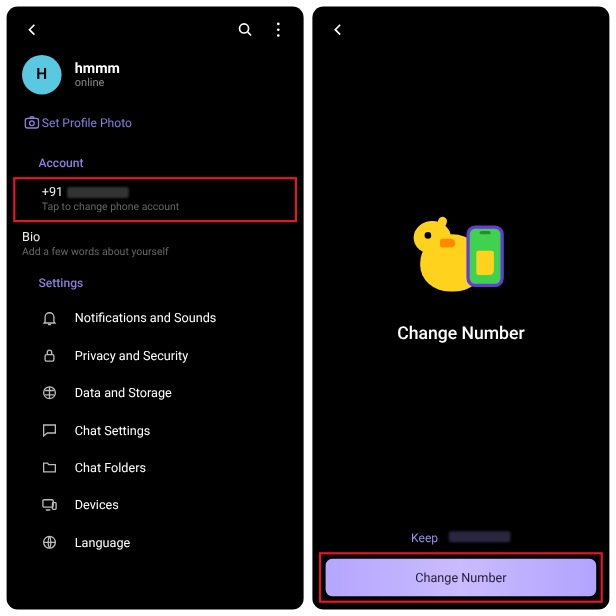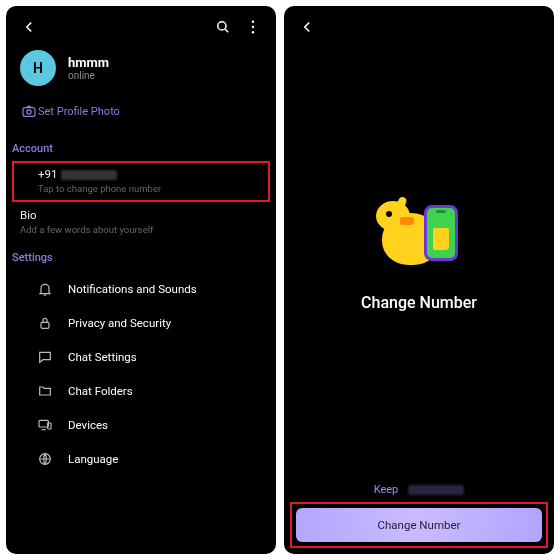--- a/index.html
+++ b/index.html
@@ -8,21 +8,21 @@
   .topbar { display: flex; align-items: center; padding: 10px 12px 6px; gap: 8px; }
   .topbar .spacer { flex: 1; }
   .icon-btn { width: 22px; height: 22px; display: flex; align-items: center; justify-content: center; cursor: pointer; color: #fff; }
   .icon-btn svg { width: 18px; height: 18px; }
   .profile-row { display: flex; align-items: center; padding: 6px 14px 10px; gap: 12px; }
   .avatar { width: 36px; height: 36px; border-radius: 50%; background: #5ac8e0; display: flex; align-items: center; justify-content: center; font-weight: 600; color: #000; font-size: 14px; }
   .username { font-size: 13px; font-weight: 700; }
   .status { font-size: 10px; color: #888; }
   .photo-row { display: flex; align-items: center; padding: 6px 14px 14px; color: #8c7ddc; cursor: pointer; }
   .photo-row .cam { width: 18px; height: 18px; display: flex; align-items: center; justify-content: center; }
-  .section-label { color: #8c7ddc; font-size: 11px; font-weight: 500; padding: 8px 6px 6px; }
+  .section-label { color: #8c7ddc; font-size: 11px; font-weight: 500; padding: 8px 29px 6px; }
   .field { padding: 4px 14px 8px; }
   .field-title { font-size: 11.5px; color: #eee; }
   .field-sub { font-size: 9.5px; color: #666; margin-top: 2px; }
   .highlight { border: 2px solid #e2172a; margin: 0 6px 2px; padding: 4px 24px 6px; }
   .blurred-strip { display: inline-block; width: 56px; height: 10px; background: #333; border-radius: 2px; filter: blur(1.2px); vertical-align: middle; margin-left: 4px; }
   .settings-list { padding-top: 2px; }
   .settings-item { display: flex; align-items: center; gap: 14px; padding: 8px 30px; cursor: pointer; font-size: 11.5px; }
   .settings-item .s-icon { width: 18px; height: 18px; display: flex; align-items: center; justify-content: center; color: #bbb; }
   .settings-item .s-icon svg { width: 16px; height: 16px; }
 
@@ -32,21 +32,21 @@
   .duck-body { position: absolute; left: 8px; top: 14px; width: 58px; height: 52px; background: #ffd21e; border-radius: 50% 50% 46% 46%; }
   .duck-head { position: absolute; left: 2px; top: 2px; width: 34px; height: 30px; background: #ffd21e; border-radius: 50%; }
   .duck-eye { position: absolute; left: 10px; top: 10px; width: 6px; height: 6px; background: #000; border-radius: 50%; }
   .duck-tuft { position: absolute; left: 22px; top: -4px; width: 8px; height: 10px; background: #ffd21e; border-radius: 4px; transform: rotate(20deg); }
   .duck-beak { position: absolute; left: 24px; top: 16px; width: 14px; height: 8px; background: #ff8a00; border-radius: 3px 6px 6px 3px; }
   .phone { position: absolute; right: 6px; top: 6px; width: 34px; height: 56px; background: #3fd24f; border: 3px solid #6a3ad6; border-radius: 8px; }
   .phone-notch { position: absolute; top: 2px; left: 50%; transform: translateX(-50%); width: 10px; height: 3px; background: #2a8a32; border-radius: 2px; }
   .sim { position: absolute; bottom: 8px; left: 50%; transform: translateX(-50%); width: 16px; height: 22px; background: #ffd21e; border-radius: 2px 2px 4px 2px; }
   .cn-title { font-size: 16px; font-weight: 500; margin-bottom: 8px; }
   .cn-desc { font-size: 10px; color: #777; line-height: 1.45; }
-  .keep-row { text-align: center; color: #9d8eec; font-size: 11px; padding: 8px 0 6px; display: flex; justify-content: center; align-items: center; gap: 6px; }
+  .keep-row { text-align: center; color: #9d8eec; font-size: 11px; padding: 8px 0 6px; display: flex; justify-content: center; align-items: flex-start; gap: 6px; }
   .cn-btn-wrap { padding: 6px 8px 8px; }
   .cn-btn-wrap.highlight2 { border: 2px solid #e2172a; margin: 0 6px 6px; padding: 4px; }
   .cn-btn { background: linear-gradient(90deg, #b5a6ff 0%, #cabbff 50%, #b2a3ff 100%); color: #262038; border-radius: 6px; padding: 10px; font-size: 11.5px; text-align: center; cursor: pointer; }
 </style>
 </head>
 <body>
 
 <div class="screen">
   <div class="topbar">
     <div class="icon-btn">
@@ -86,21 +86,21 @@
           <path d="M9 7l1.2-2h3.6L15 7"></path>
         </svg>
     </span>
     <span>Set Profile Photo</span>
   </div>
 
   <div class="section-label">Account</div>
 
   <div class="highlight">
     <div class="field-title"><span>+91</span><span class="blurred-strip"></span></div>
-    <div class="field-sub">Tap to change phone number</div>
+    <div class="field-sub">Tap to change phone account</div>
   </div>
 
 
   <div class="field">
     <div class="field-title">Bio</div>
     <div class="field-sub">Add a few words about yourself</div>
   </div>
 
   <div class="section-label">Settings</div>
 
@@ -115,20 +115,29 @@
       <span>Notifications and Sounds</span>
     </div>
     <div class="settings-item">
       <span class="s-icon">
           <svg viewBox="0 0 24 24" fill="none" stroke="currentColor" stroke-width="1.8">
             <rect x="6" y="11" width="12" height="9" rx="2"></rect>
             <path d="M9 11V8a3 3 0 016 0v3"></path>
           </svg>
         </span>
       <span>Privacy and Security</span>
+    </div>
+    <div class="settings-item">
+      <span class="s-icon">
+          <svg viewBox="0 0 24 24" fill="none" stroke="currentColor" stroke-width="1.8">
+            <circle cx="12" cy="12" r="8"></circle>
+            <path d="M12 4v16M6 9h12M6 15h12"></path>
+          </svg>
+        </span>
+      <span>Data and Storage</span>
     </div>
     <div class="settings-item">
       <span class="s-icon">
           <svg viewBox="0 0 24 24" fill="none" stroke="currentColor" stroke-width="1.8">
             <path d="M4 5h16v11H9l-5 4V5z"></path>
           </svg>
         </span>
       <span>Chat Settings</span>
     </div>
     <div class="settings-item">

